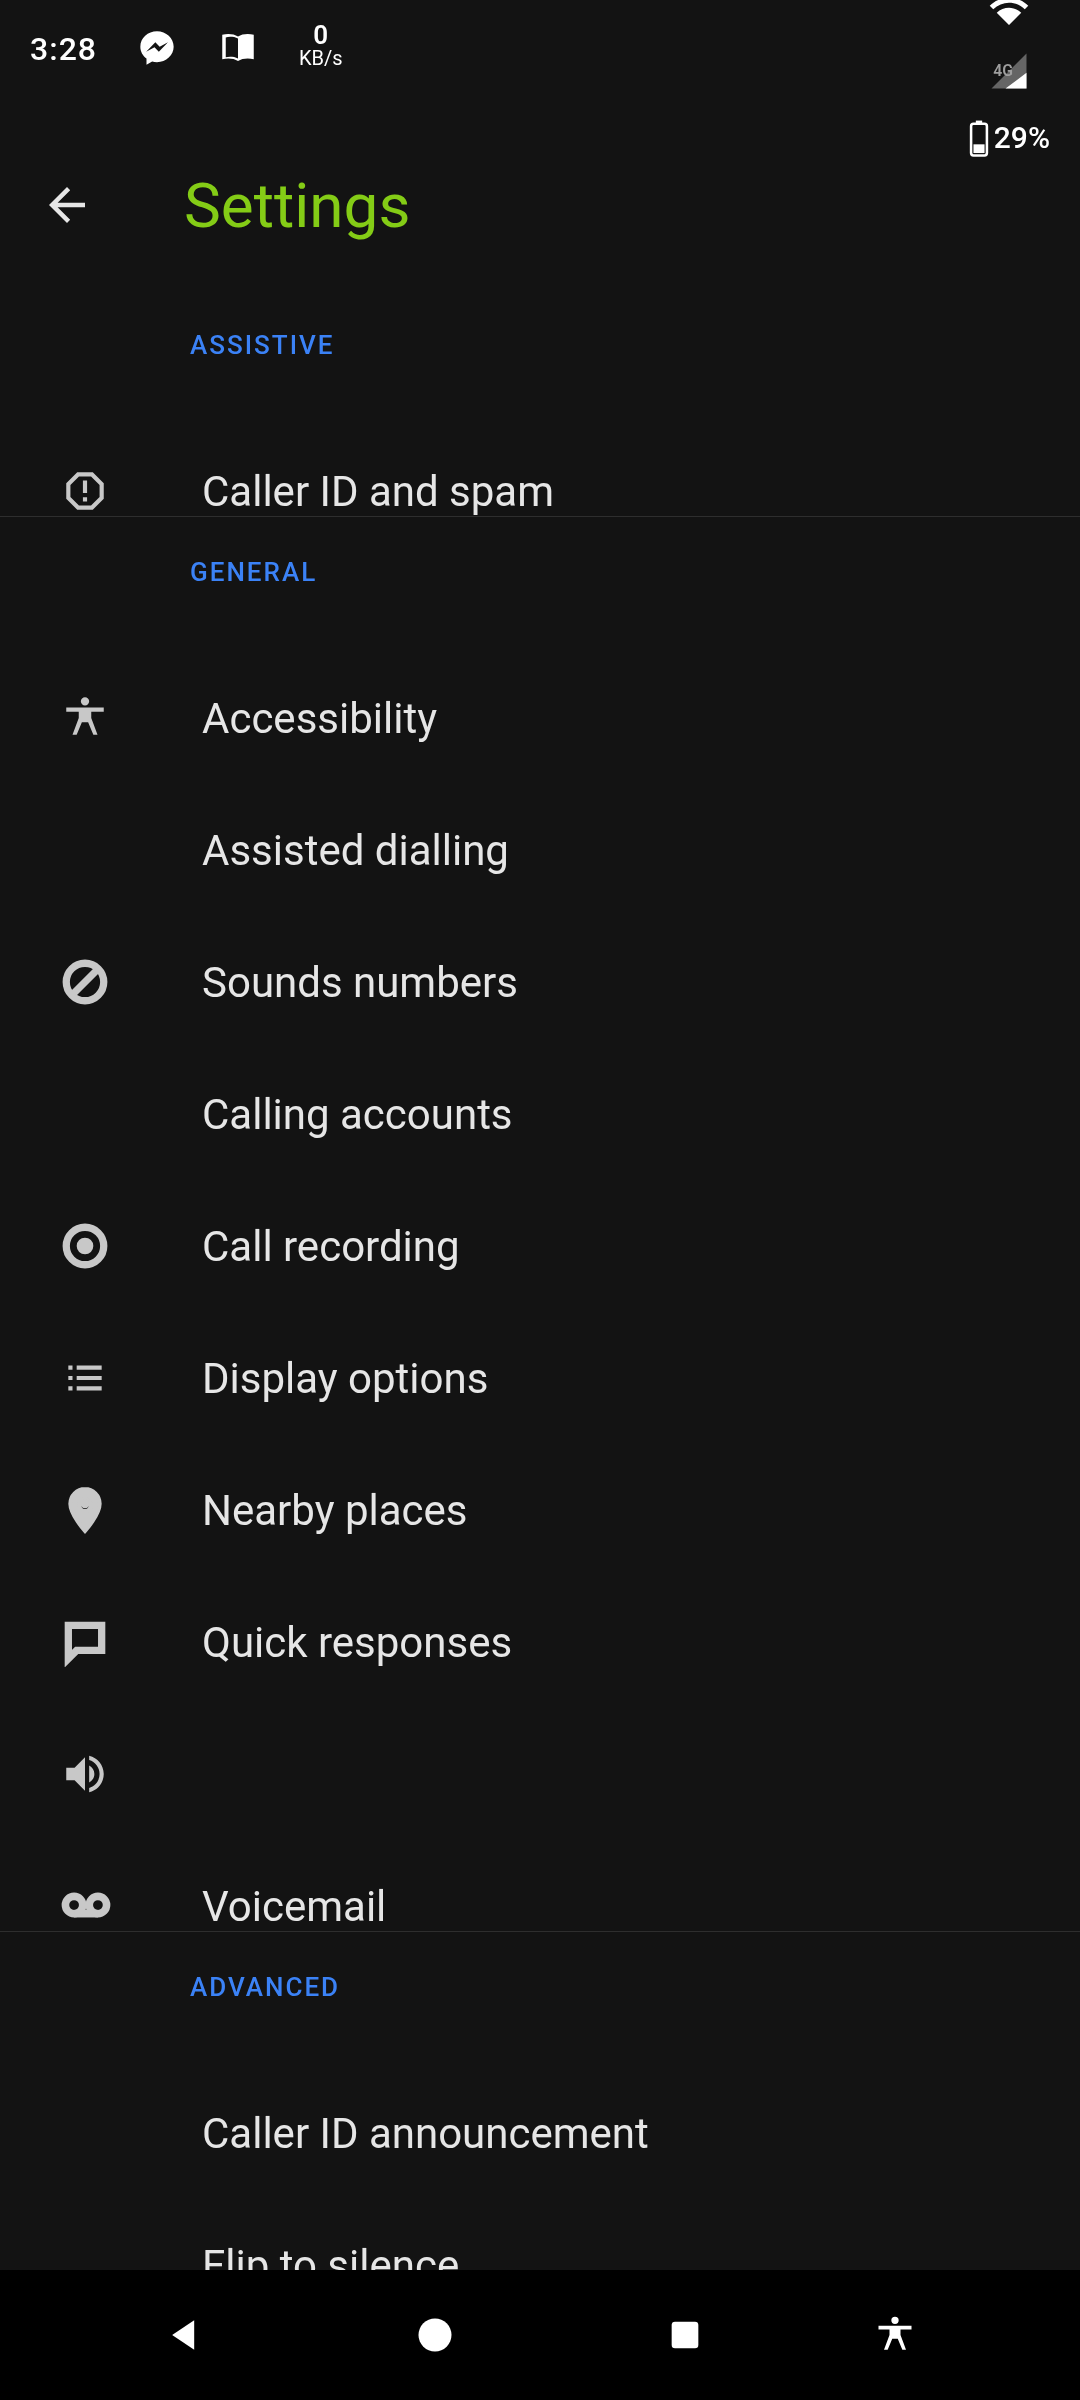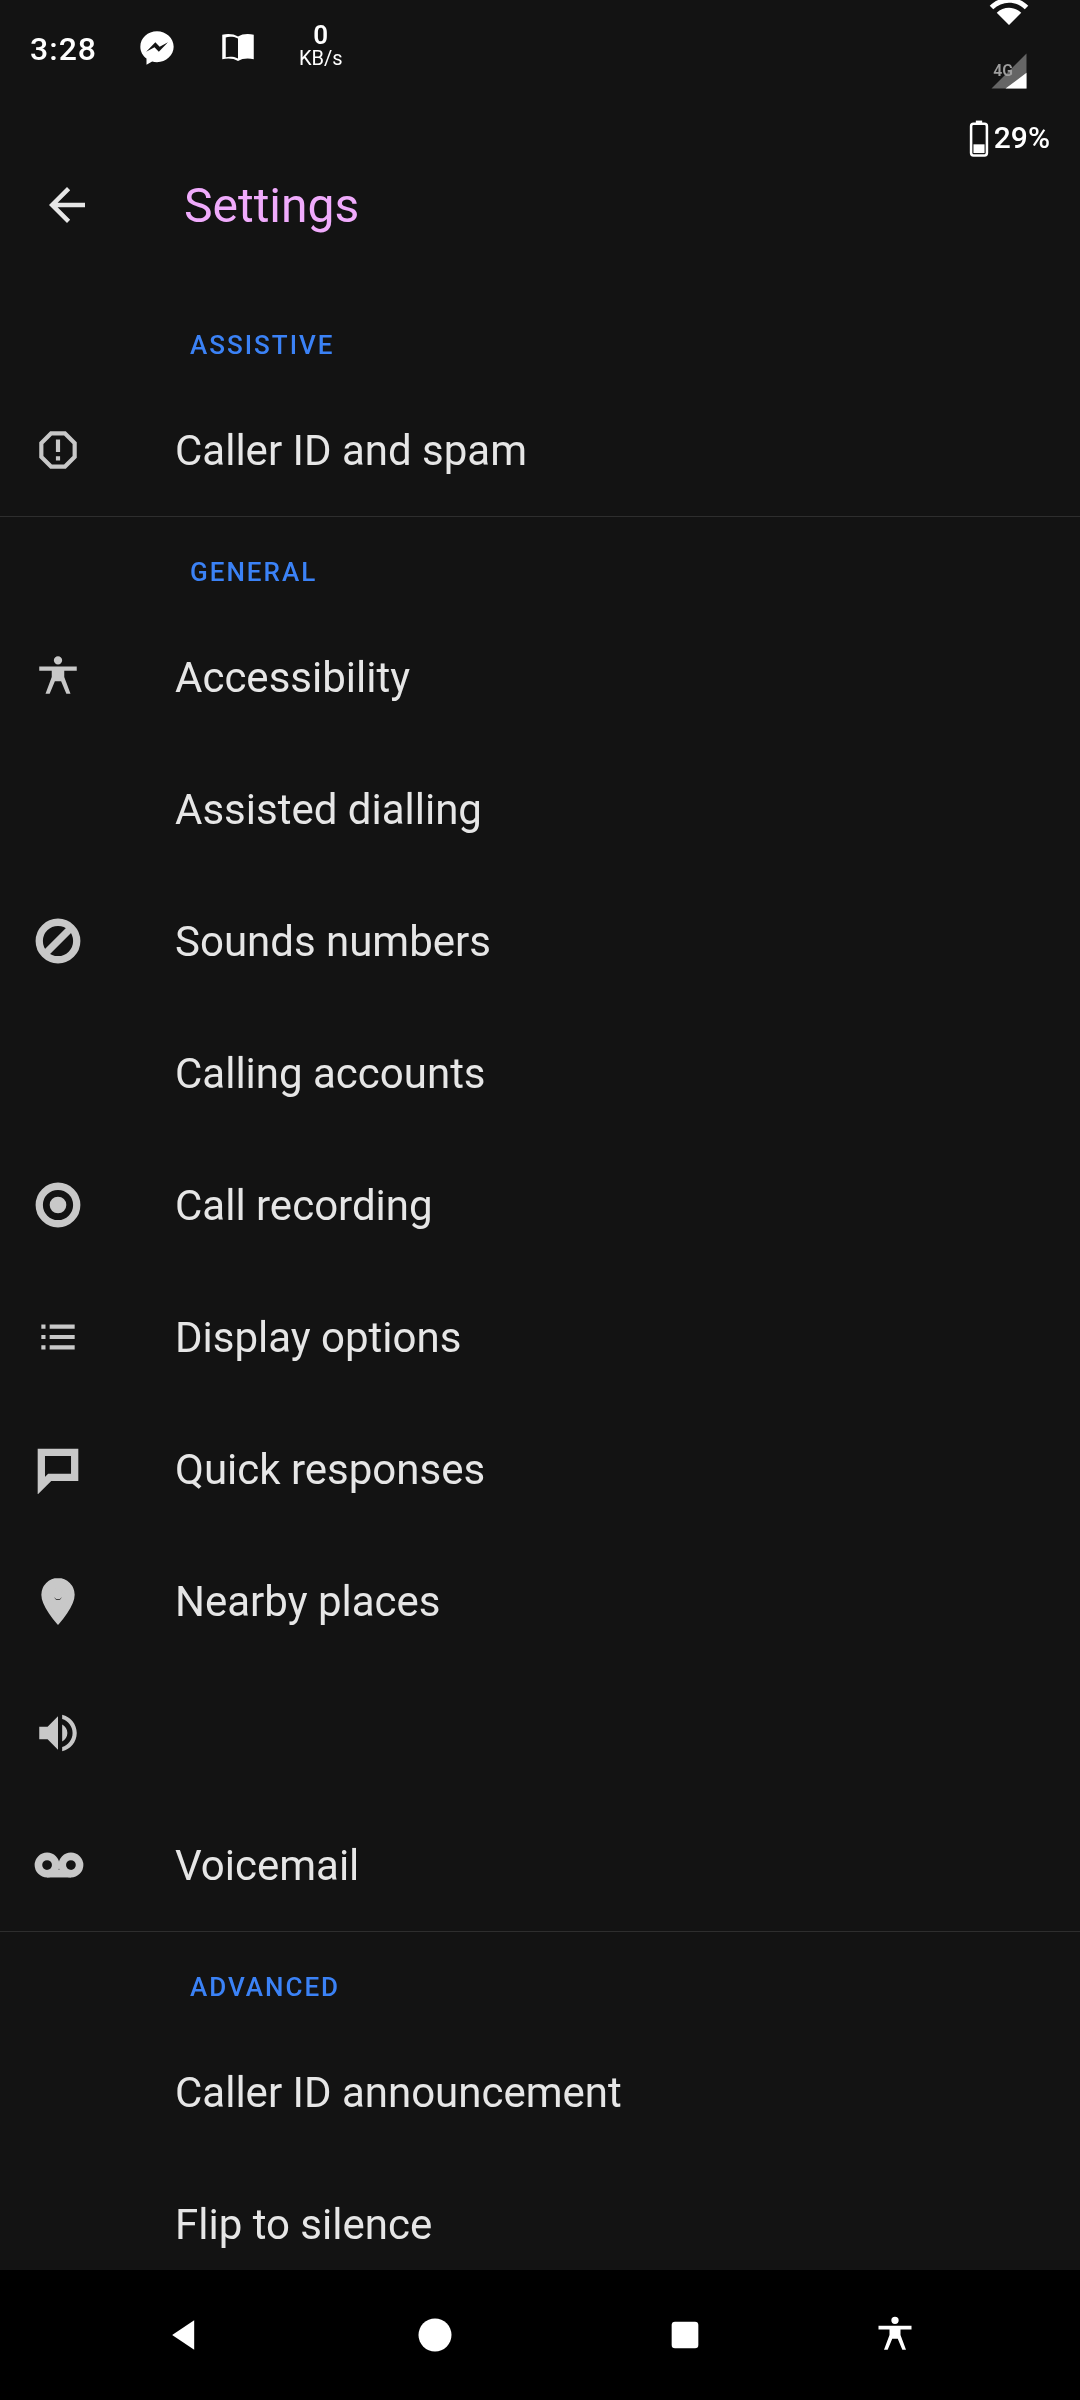--- a/index.html
+++ b/index.html
@@ -11,26 +11,26 @@
   .status-left { display: flex; align-items: flex-end; gap: 40px; }
   .status-right { display: flex; align-items: center; gap: 18px; flex-direction: column; }
   .clock-time { font-weight: 500; font-size: 32px; letter-spacing: 1px;}
   .netspeed { display:flex; flex-direction:column; align-items:center; line-height:1; }
   .netspeed .ns-val { font-size: 26px; font-weight:600;}
   .netspeed .ns-unit { font-size: 20px; }
   .batt-text { font-size: 30px; font-weight:500; }
 
   
   .app-bar { position: absolute; top: 130px; left: 0; right: 0; height: 150px; display: flex; align-items: center; padding-left: 40px; gap: 90px; }
-  .app-bar .title { font-size: 48px; font-weight: 400; color: #f0abfc; }
+  .app-bar .title { font-size: 62px; font-weight: 400; color: #84cc16; }
 
   
   .content { position: absolute; top: 300px; left: 0; right: 0; bottom: 130px; overflow: hidden; }
   .section-header { padding: 40px 0 24px 190px; font-size: 26px; letter-spacing: 2px; font-weight: 500; color: #3b82f6; }
-  .list-item { display: flex; align-items: center; height: 132px; padding-left: 33px; }
+  .list-item { display: flex; align-items: flex-end; height: 132px; padding-left: 60px; }
   .list-item .iconbox { width: 142px; display:flex; align-items:center; }
   .list-item .label { font-size: 42px; color: #e6e6e6; font-weight: 400; }
   .divider { height: 1px; background: #2e2e2e; width: 100%; }
   .section-header.first { padding-top: 30px; }
 
   
   .nav-bar { position: absolute; bottom: 0; left: 0; right: 0; height: 130px; background: #000000; display: flex; align-items: center; justify-content: space-around; padding: 0 60px; }
   .nav-btn { width: 120px; height: 80px; display:flex; align-items:center; justify-content:center; }
 
   svg { display:block; }
@@ -158,34 +158,34 @@
       <svg width="50" height="50" viewBox="0 0 24 24">
             <path class="ico" d="M4 6h2v2H4zM4 11h2v2H4zM4 16h2v2H4zM8 6h12v2H8zM8 11h12v2H8zM8 16h12v2H8z"></path>
           </svg>
     </span>
     <span class="label">Display options</span>
   </div>
 
   <div class="list-item">
     <span class="iconbox">
       <svg width="50" height="50" viewBox="0 0 24 24">
-            <path class="ico-stroke" d="M4 4h16v12H8l-4 4V4z"></path>
-          </svg>
-    </span>
-    <span class="label">Quick responses</span>
-  </div>
-
-  <div class="list-item">
-    <span class="iconbox">
-      <svg width="50" height="50" viewBox="0 0 24 24">
             <path class="ico" d="M12 2C8.13 2 5 5.13 5 9c0 5.25 7 13 7 13s7-7.75 7-13c0-3.87-3.13-7-7-7zm0 10.5A2.5 2.5 0 1112 7a2.5 2.5 0 010 5.5z" fill="none" stroke="#c8c8c8" stroke-width="2"></path>
             <circle cx="12" cy="9" r="2.2" class="ico"></circle>
           </svg>
     </span>
     <span class="label">Nearby places</span>
+  </div>
+
+  <div class="list-item">
+    <span class="iconbox">
+      <svg width="50" height="50" viewBox="0 0 24 24">
+            <path class="ico-stroke" d="M4 4h16v12H8l-4 4V4z"></path>
+          </svg>
+    </span>
+    <span class="label">Quick responses</span>
   </div>
 
   <div class="list-item">
     <span class="iconbox">
       <svg width="50" height="50" viewBox="0 0 24 24">
             <path class="ico" d="M3 9v6h4l5 5V4L7 9H3zm13.5 3c0-1.77-1.02-3.29-2.5-4.03v8.06c1.48-.74 2.5-2.26 2.5-4.03zM14 3.23v2.06c2.89.86 5 3.54 5 6.71s-2.11 5.85-5 6.71v2.06c4.01-.91 7-4.49 7-8.77s-2.99-7.86-7-8.77z"></path>
           </svg>
     </span>
   </div>
 

